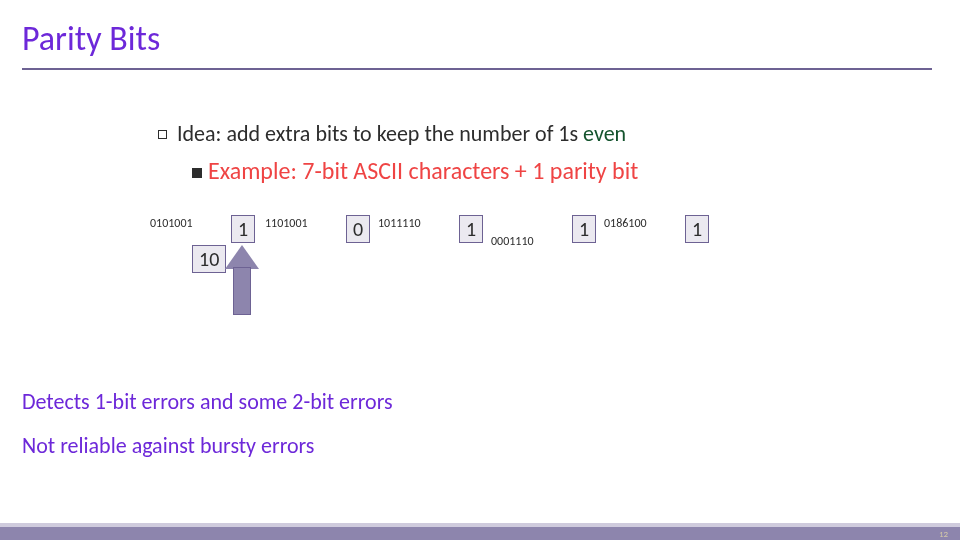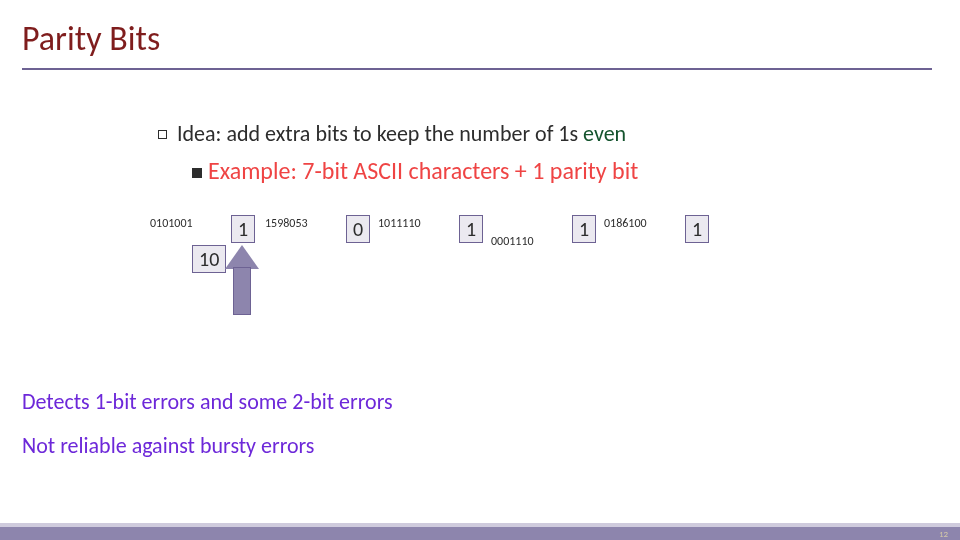--- a/index.html
+++ b/index.html
@@ -11,21 +11,21 @@
     font-family: "Segoe UI", "Calibri", "Arial", sans-serif;
     color: #333;
     overflow: hidden;
     position: relative;
   }
   .title {
     position: absolute;
     top: 18px;
     left: 22px;
     font-size: 34px;
-    color: #7f1d1d;
+    color: #6d28d9;
     font-weight: 400;
   }
   .title-underline {
     position: absolute;
     top: 68px;
     left: 22px;
     right: 28px;
     height: 0;
     border-bottom: 2px solid #6d6293;
   }
@@ -156,21 +156,21 @@
 
   <div class="sub-row">
     <span class="sub-square"></span><span>Example:</span><span> 7-bit ASCII characters + 1 parity bit</span>
   </div>
 
   <div class="bits-line">
     <span>0101001</span>
   </div>
   <span class="box" style="left:231px; top:95px;">1</span>
 
-  <span class="bits-line" style="left:265px; top:96px;">1598053</span>
+  <span class="bits-line" style="left:265px; top:96px;">1101001</span>
   <span class="box" style="left:346px; top:95px;">0</span>
 
   <span class="bits-line" style="left:378px; top:96px;">1011110</span>
   <span class="box" style="left:459px; top:95px;">1</span>
 
   <span class="bits-line" style="left:491px; top:96px;margin-top:18px;">0001110</span>
   <span class="box" style="left:572px; top:95px;">1</span>
 
   <span class="bits-line" style="left:604px; top:96px;">0186100</span>
   <span class="box" style="left:685px; top:95px;">1</span>

